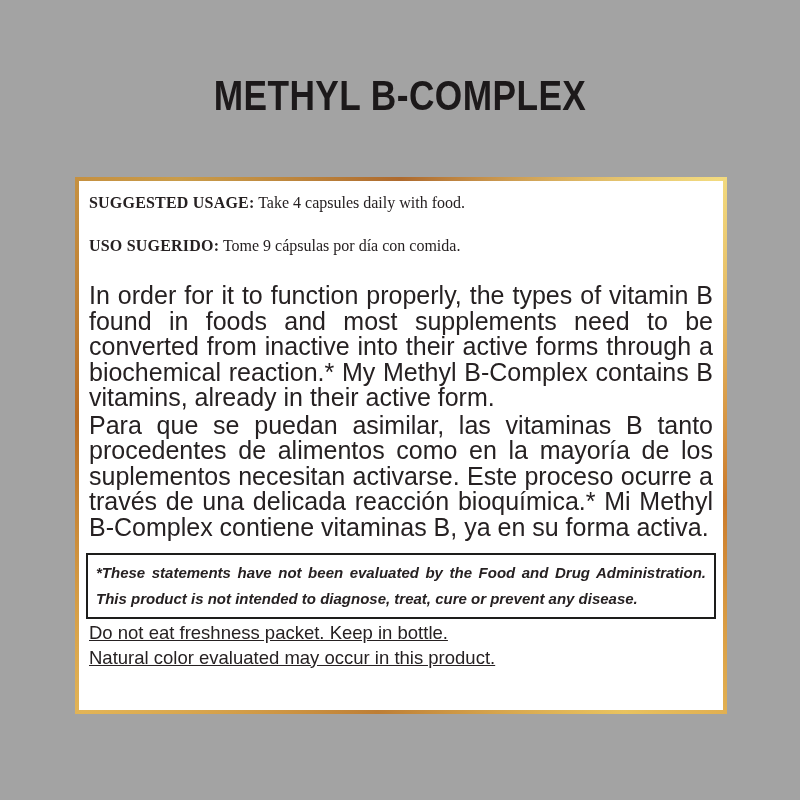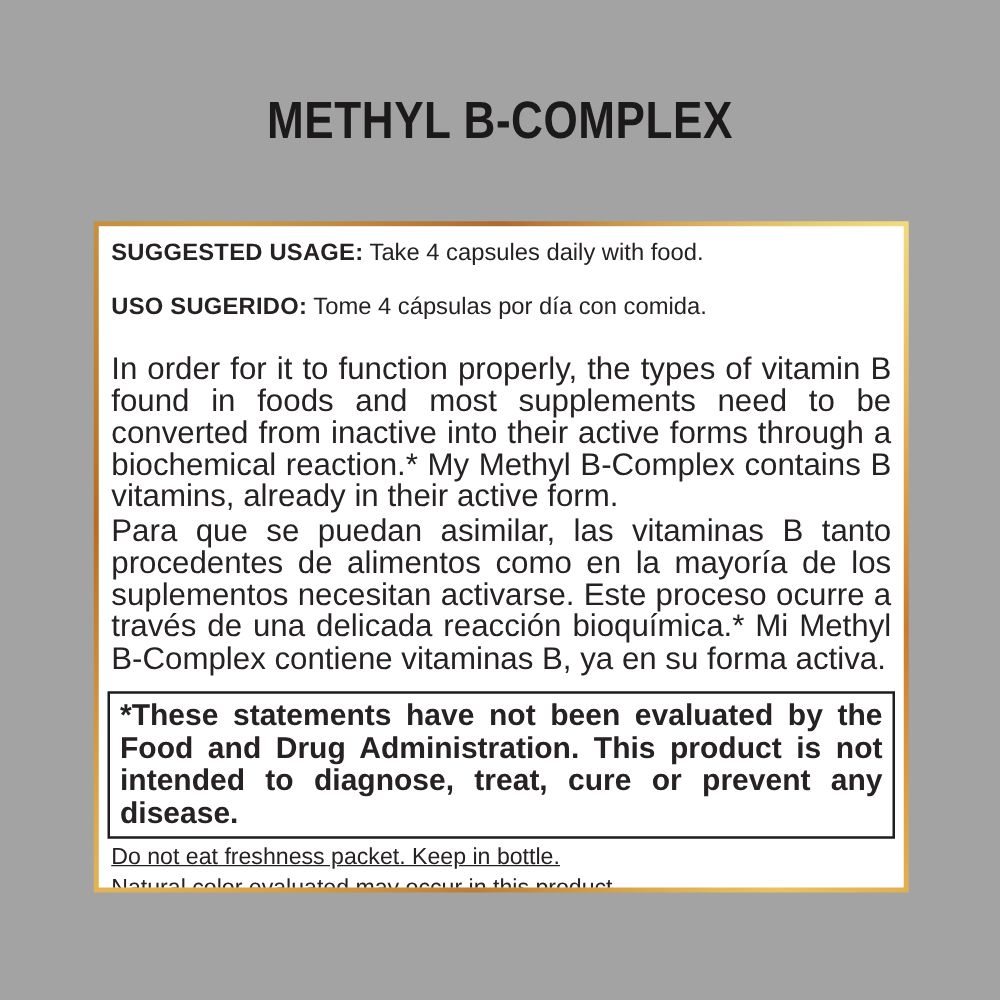--- a/index.html
+++ b/index.html
@@ -54,45 +54,47 @@
     height: 100%;
     box-sizing: border-box;
     background: #ffffff;
     padding: 6px 10px;
     overflow: hidden;
   }
 
   p { margin: 0; }
 
   .usage {
-    font-size: 19px;
+    font-size: 16px;
     line-height: 24px;
     margin-top: 4px;
+    font-family: Liberation Serif, serif;
   }
   .usage .hd { font-weight: 700; letter-spacing: 0.2px; }
   .usage.es { margin-top: 19px; }
 
   .para {
     margin-top: 25px;
     font-size: 25px;
     line-height: 25.5px;
     text-align: justify;
   }
   .para.es { margin-top: 2px; }
 
   .fda {
     margin: 13px -3px 0 -3px;
     border: 2.5px solid #1d1d1b;
     padding: 5px 8px;
   }
   .fda p {
-    font-size: 24px;
+    font-size: 15px;
     line-height: 26px;
     font-weight: 600;
     text-align: justify;
+    font-style: italic;
   }
 
   .caution {
     margin-top: 9px;
     font-size: 18.5px;
     line-height: 22px;
     text-align: justify;
   }
   .note {
     margin-top: 3px;
@@ -111,21 +113,21 @@
   <div class="frame">
     <div class="inner">
 
       <p class="usage">
         <span class="hd">SUGGESTED USAGE:</span>
         <span>Take 4 capsules daily with food.</span>
       </p>
 
       <p class="usage es">
         <span class="hd">USO SUGERIDO:</span>
-        <span>Tome 4 cápsulas por día con comida.</span>
+        <span>Tome 9 cápsulas por día con comida.</span>
       </p>
 
       <p class="para">In order for it to function properly, the types of vitamin B found in foods and most supplements need to be converted from inactive into their active forms through a biochemical reaction.* My Methyl B-Complex contains B vitamins, already in their active form.</p>
 
       <p class="para es">Para que se puedan asimilar, las vitaminas B tanto procedentes de alimentos como en la mayoría de los suplementos necesitan activarse. Este proceso ocurre a través de una delicada reacción bioquímica.* Mi Methyl B-Complex contiene vitaminas B, ya en su forma activa.</p>
 
       <div class="fda">
         <p>*These statements have not been evaluated by the Food and Drug Administration. This product is not intended to diagnose, treat, cure or prevent any disease.</p>
       </div>
 

